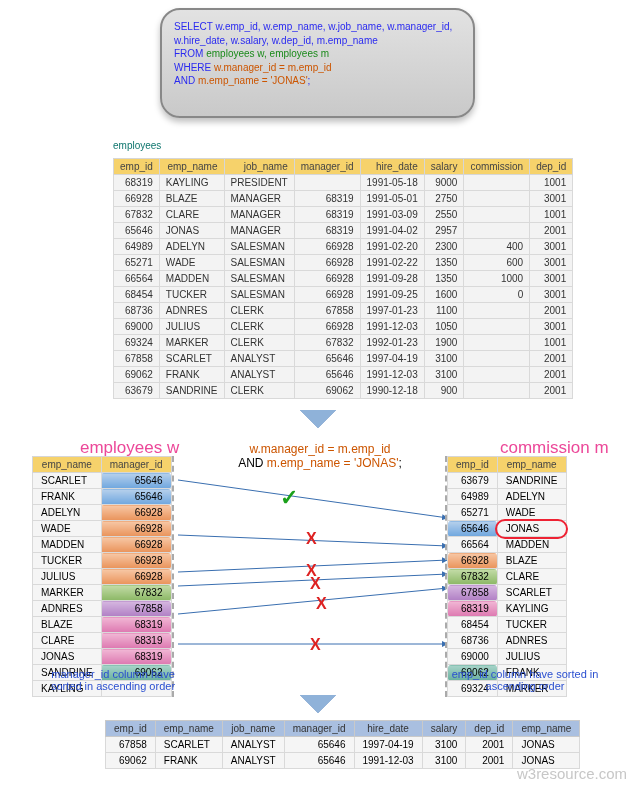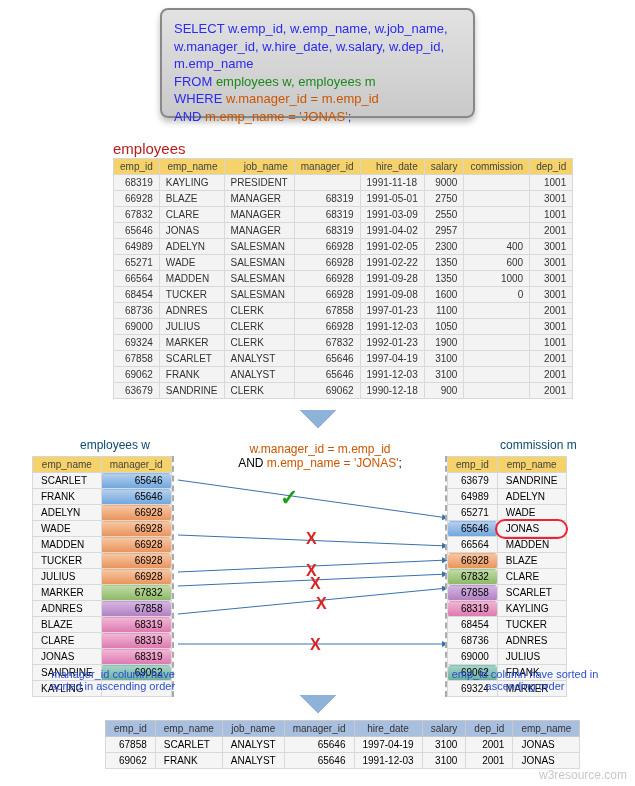--- a/index.html
+++ b/index.html
@@ -1,22 +1,22 @@
 <!DOCTYPE html>
 <html><head>
 <meta charset="utf-8">
 <style>
 body{font-family:Arial,Helvetica,sans-serif;font-size:11px;color:#000;background:#fff;margin:0;padding:0;width:635px}
 .wrap{position:relative;width:635px;height:786px}
-.sqlbox{position:absolute;left:160px;top:8px;width:315px;height:110px;border:2px solid #888;border-radius:8px;background:linear-gradient(#e2e2e2,#c9c9c9);padding:10px 12px;box-sizing:border-box;color:#2a2af0;font-size:13px;line-height:1.35;box-shadow:0 4px 6px rgba(0,0,0,.25)}
+.sqlbox{position:absolute;left:160px;top:8px;width:315px;height:110px;border:2px solid #888;border-radius:20px;background:linear-gradient(#e2e2e2,#c9c9c9);padding:10px 12px;box-sizing:border-box;color:#2a2af0;font-size:10px;line-height:1.35;box-shadow:0 4px 6px rgba(0,0,0,.25)}
 .sqlbox .kw{color:#2a2af0}
 .sqlbox .tbl{color:#1b8a1b}
 .sqlbox .cond{color:#cc5500}
-.lbl{position:absolute;font-size:15px;color:#b91c1c}
-.lbl-blue{color:#0c4a6e;font-size:12px}
+.lbl{position:absolute;font-size:10px;color:#0f766e}
+.lbl-blue{color:#ec4899;font-size:17px}
 .lbl-note{color:#2a4fd0;font-size:11px}
 table.data{border-collapse:collapse;background:#f3f3f3;font-size:10px;color:#333}
 table.data th{background:#f6d26b;color:#444;font-weight:400;padding:2px 6px;border:1px solid #d6d6d6;text-align:right}
 table.data th:first-child{text-align:right}
 table.data td{padding:2px 6px;border:1px solid #d9d9d9;text-align:left}
 table.data td.num{text-align:right}
 .emp-table{position:absolute;left:113px;top:158px}
 .arrow{position:absolute;left:50%;transform:translateX(-50%)}
 .tri{width:0;height:0;border-left:18px solid transparent;border-right:18px solid transparent;border-top:18px solid #3a6fb0;position:relative}
 .tri:before{content:"";position:absolute;top:-18px;left:-18px;width:0;height:0;border-left:18px solid transparent;border-right:18px solid transparent;border-top:18px solid #8fb2d9}
@@ -35,21 +35,21 @@
 .ring-red{outline:2px solid #e23;border-radius:9px}
 .mid-text{position:absolute;left:225px;top:442px;width:190px;text-align:center;font-size:12px}
 .mid-text .c1{color:#cc5500}
 .check{position:absolute;left:280px;top:485px;color:#1aa01a;font-size:22px;font-weight:bold}
 .xmark{position:absolute;color:#d22;font-size:16px;font-weight:bold}
 .res-table{position:absolute;left:105px;top:720px}
 table.res{border-collapse:collapse;font-size:10px}
 table.res th{background:#a9bfe0;padding:2px 8px;border:1px solid #c9c9c9;color:#333;font-weight:400}
 table.res td{padding:2px 8px;border:1px solid #d9d9d9;background:#f5f5f5}
 table.res td.num{text-align:right}
-.watermark{position:absolute;right:8px;bottom:4px;color:#c7c7c7;font-size:12px}
+.watermark{position:absolute;right:8px;bottom:4px;color:#c7c7c7;font-size:15px}
 svg.lines{position:absolute;left:0;top:0;pointer-events:none}
 .torn-l{border-right:2px dashed #aaa}
 .torn-r{border-left:2px dashed #aaa}
 </style>
 </head>
 <body>
 <div class="wrap">
 
 <div class="sqlbox">
   <span class="kw">SELECT w.emp_id, w.emp_name, w.job_name, w.manager_id, w.hire_date, w.salary, w.dep_id, m.emp_name</span><br>
@@ -88,21 +88,21 @@
             <th>commission</th>
             <th>dep_id</th>
           </tr>
         </thead>
 <tbody id="emp-b">
           <tr>
             <td class="num">68319</td>
             <td>KAYLING</td>
             <td>PRESIDENT</td>
             <td class="num"></td>
-            <td>1991-11-18</td>
+            <td>1991-05-18</td>
             <td class="num">9000</td>
             <td class="num"></td>
             <td class="num">1001</td>
           </tr>
           <tr>
             <td class="num">66928</td>
             <td>BLAZE</td>
             <td>MANAGER</td>
             <td class="num">68319</td>
             <td>1991-05-01</td>
@@ -128,21 +128,21 @@
             <td>1991-04-02</td>
             <td class="num">2957</td>
             <td class="num"></td>
             <td class="num">2001</td>
           </tr>
           <tr>
             <td class="num">64989</td>
             <td>ADELYN</td>
             <td>SALESMAN</td>
             <td class="num">66928</td>
-            <td>1991-02-05</td>
+            <td>1991-02-20</td>
             <td class="num">2300</td>
             <td class="num">400</td>
             <td class="num">3001</td>
           </tr>
           <tr>
             <td class="num">65271</td>
             <td>WADE</td>
             <td>SALESMAN</td>
             <td class="num">66928</td>
             <td>1991-02-22</td>
@@ -158,21 +158,21 @@
             <td>1991-09-28</td>
             <td class="num">1350</td>
             <td class="num">1000</td>
             <td class="num">3001</td>
           </tr>
           <tr>
             <td class="num">68454</td>
             <td>TUCKER</td>
             <td>SALESMAN</td>
             <td class="num">66928</td>
-            <td>1991-09-08</td>
+            <td>1991-09-25</td>
             <td class="num">1600</td>
             <td class="num">0</td>
             <td class="num">3001</td>
           </tr>
           <tr>
             <td class="num">68736</td>
             <td>ADNRES</td>
             <td>CLERK</td>
             <td class="num">67858</td>
             <td>1997-01-23</td>

